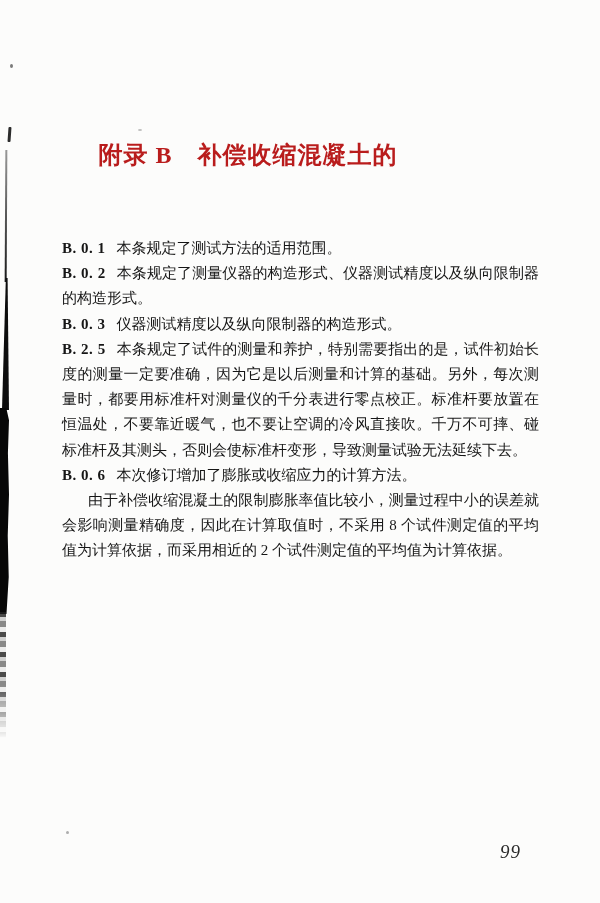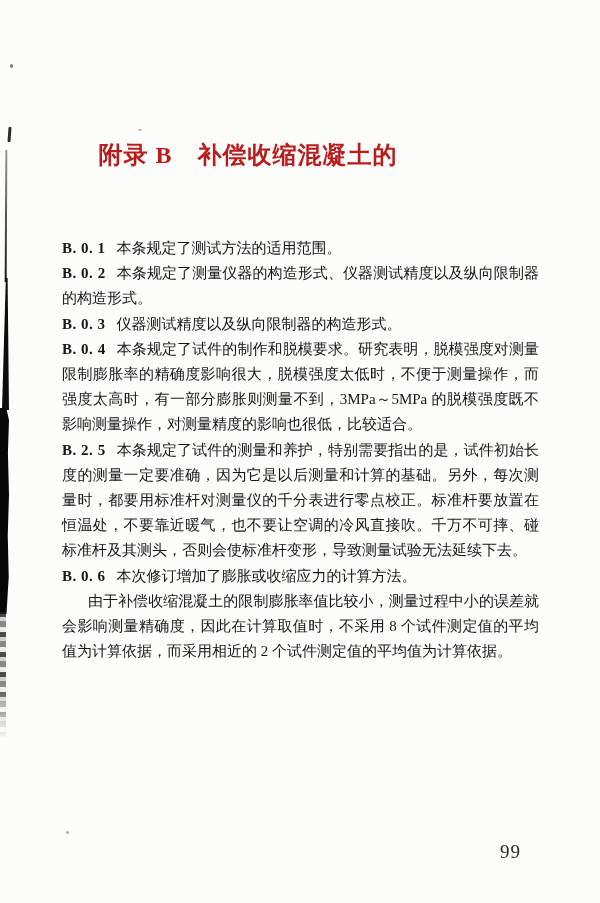--- a/index.html
+++ b/index.html
@@ -47,20 +47,21 @@
     letter-spacing: 0.5px;
     white-space: nowrap;
   }
 
   
   .pageno {
     position: absolute;
     top: 841px;
     left: 500px;
     font-size: 19px;
+    font-style: italic;
     color: #2a2a2a;
     letter-spacing: 1px;
   }
 
   
   .artifact { position: absolute; pointer-events: none; }
   .art-dash {
     left: 8px; top: 127px; width: 3px; height: 15px;
     background: #2c2c2c; border-radius: 1px;
     transform: rotate(4deg);
@@ -100,21 +101,20 @@
 <body>
 
 <div class="page">
 
   <h1 class="title"><span>附录 B　补偿收缩混凝土的</span><br></h1>
 
   <div class="content">
     <p class="para"><span class="plabel">B. 0. 1</span><span>本条规定了测试方法的适用范围。</span></p>
     <p class="para"><span class="plabel">B. 0. 2</span><span>本条规定了测量仪器的构造形式、仪器测试精度以及纵向限制器的构造形式。</span></p>
     <p class="para"><span class="plabel">B. 0. 3</span><span>仪器测试精度以及纵向限制器的构造形式。</span></p>
-    <p class="para"><span class="plabel">B. 0. 4</span><span>本条规定了试件的制作和脱模要求。研究表明，脱模强度对测量限制膨胀率的精确度影响很大，脱模强度太低时，不便于测量操作，而强度太高时，有一部分膨胀则测量不到，3MPa～5MPa 的脱模强度既不影响测量操作，对测量精度的影响也很低，比较适合。</span></p>
     <p class="para"><span class="plabel">B. 2. 5</span><span>本条规定了试件的测量和养护，特别需要指出的是，试件初始长度的测量一定要准确，因为它是以后测量和计算的基础。另外，每次测量时，都要用标准杆对测量仪的千分表进行零点校正。标准杆要放置在恒温处，不要靠近暖气，也不要让空调的冷风直接吹。千万不可摔、碰标准杆及其测头，否则会使标准杆变形，导致测量试验无法延续下去。</span></p>
     <p class="para"><span class="plabel">B. 0. 6</span><span>本次修订增加了膨胀或收缩应力的计算方法。</span></p>
     <p class="para indent"><span>由于补偿收缩混凝土的限制膨胀率值比较小，测量过程中小的误差就会影响测量精确度，因此在计算取值时，不采用 8 个试件测定值的平均值为计算依据，而采用相近的 2 个试件测定值的平均值为计算依据。</span></p>
   </div>
 
   <div class="pageno">99</div>
 
   <div>
     <div class="artifact art-dash"></div>
     <div class="artifact art-thin"></div>

